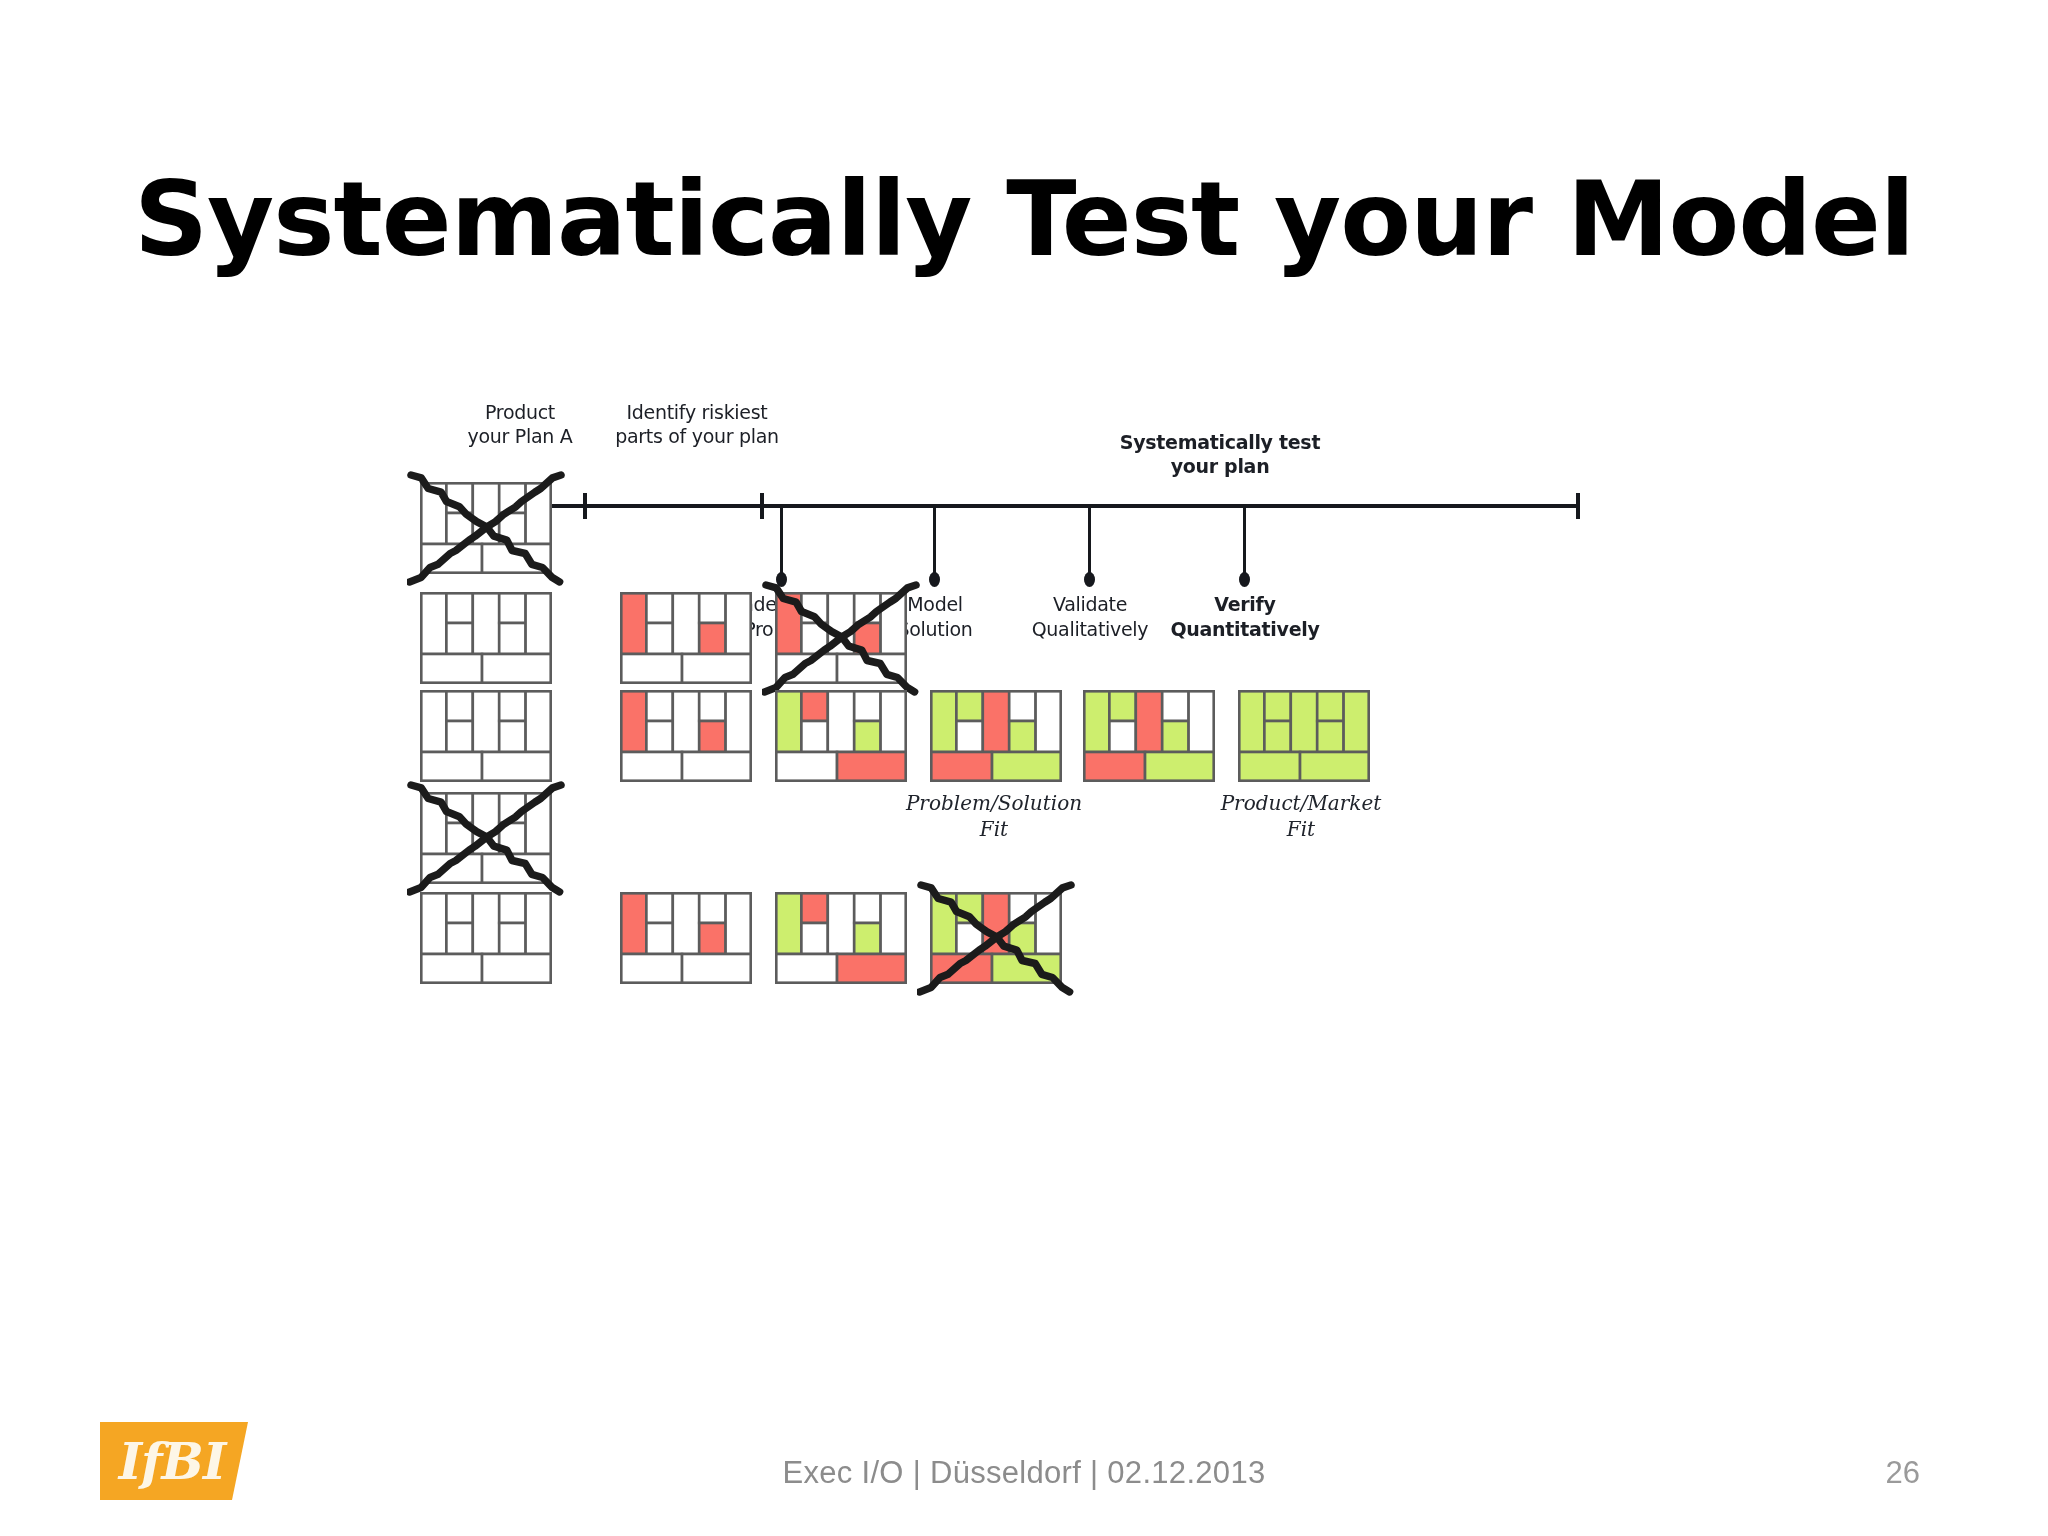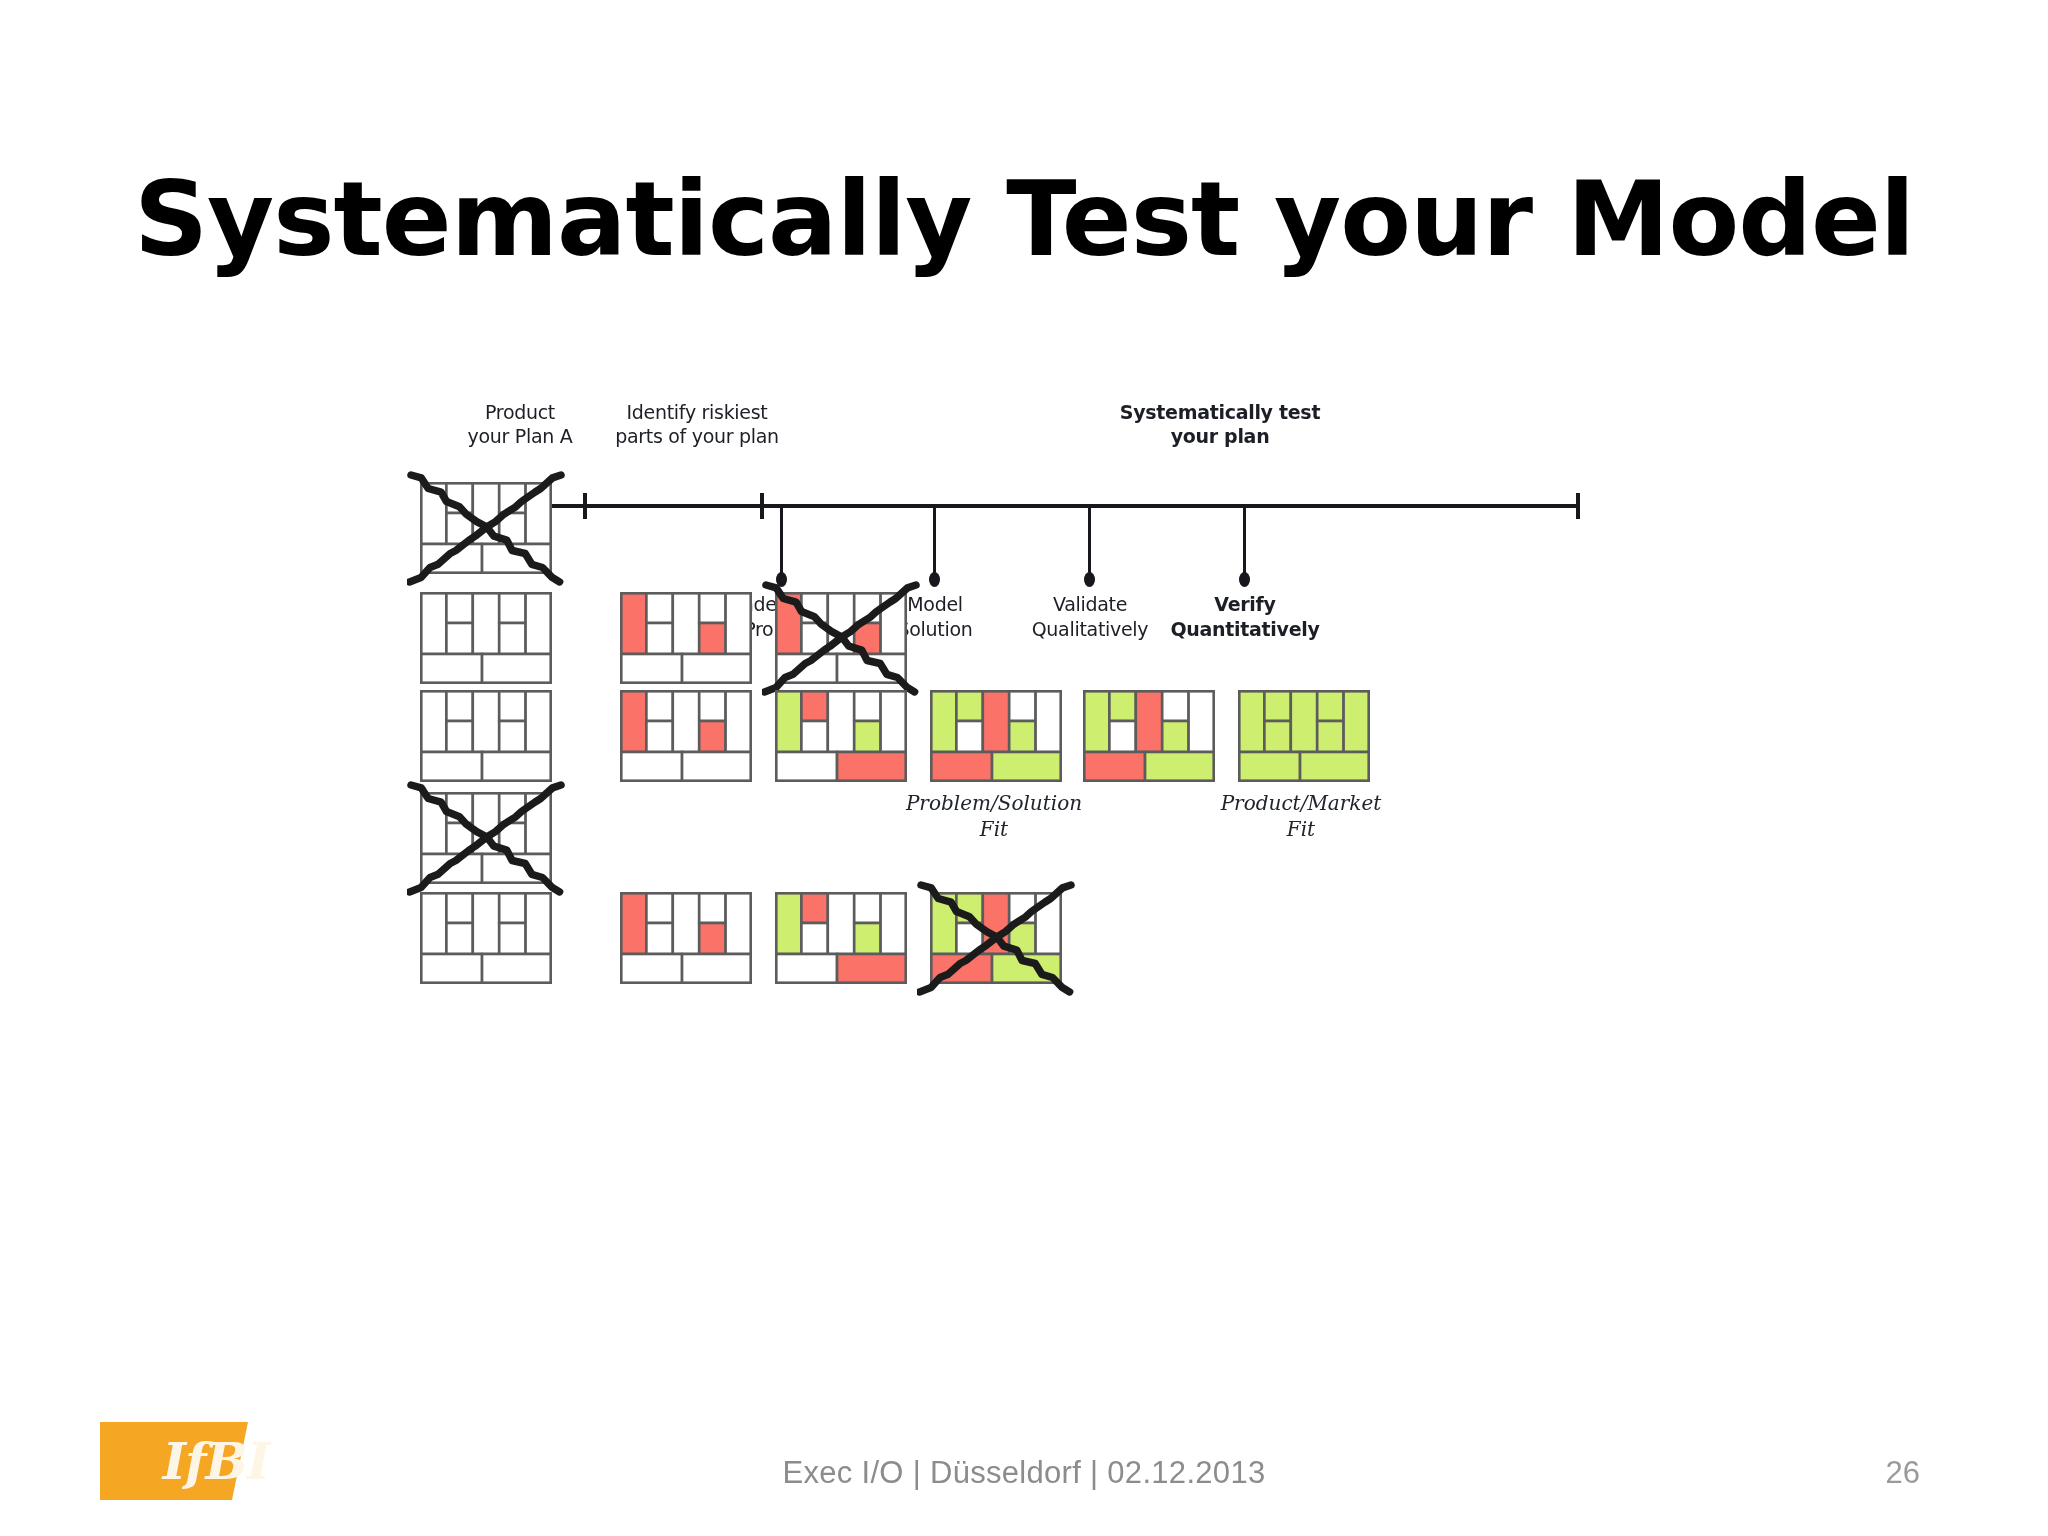--- a/index.html
+++ b/index.html
@@ -44,21 +44,21 @@
   
   .phase-label {
     position: absolute;
     font-family: "DejaVu Sans", sans-serif;
     font-size: 19px;
     line-height: 1.28;
     color: #1c1f26;
     text-align: center;
     letter-spacing: -0.3px;
   }
-  .phase-label.bold { font-weight: bold; }
+  .phase-label.bold { font-weight: bold; margin-top: 30px; }
 
   
   #axis {
     position: absolute;
     left: 0;
     top: 104px;
     width: 1160px;
     height: 4px;
     background: #16181d;
   }
@@ -163,21 +163,20 @@
     height: 78px;
     display: flex;
     align-items: center;
     justify-content: center;
     font-family: "DejaVu Serif", serif;
     font-style: italic;
     font-weight: bold;
     font-size: 50px;
     color: #fdf6e7;
     letter-spacing: -1px;
-    padding-left: 44px;
   }
   #footer-center {
     position: absolute;
     left: 0;
     top: 1455px;
     width: 2048px;
     text-align: center;
     font-family: "Liberation Sans", sans-serif;
     font-size: 31px;
     color: #8c8c8c;

